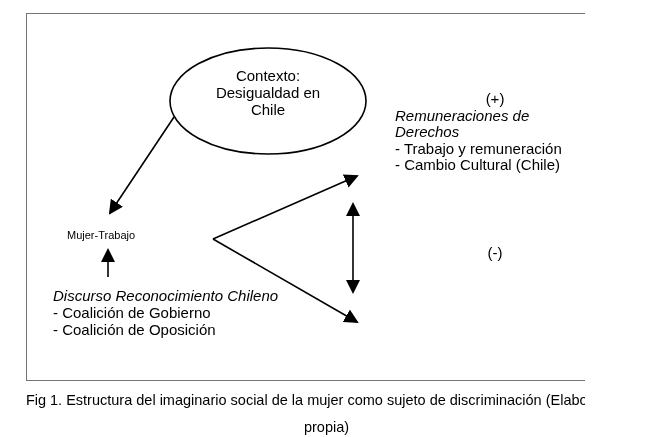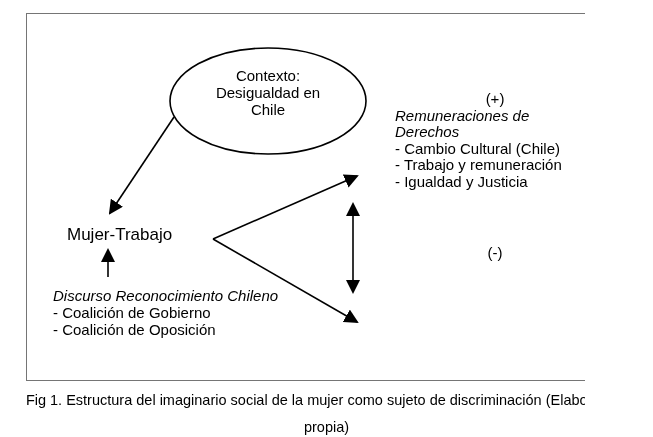--- a/index.html
+++ b/index.html
@@ -38,21 +38,21 @@
     width: 160px;
     text-align: center;
     font-size: 15px;
     line-height: 17px;
     white-space: pre-line;
   }
   .mujer-label {
     position: absolute;
     left: 67px;
     top: 227px;
-    font-size: 17px;
+    font-size: 11px;
     line-height: 16px;
   }
   .block {
     position: absolute;
     font-size: 15px;
     line-height: 16.5px;
   }
   .block .sign {
     text-align: center;
     font-style: normal;
@@ -116,23 +116,22 @@
 
   <div class="ellipse-label">Contexto:
 Desigualdad en
 Chile</div>
 
   <div class="mujer-label">Mujer-Trabajo</div>
 
   <div class="block block-positive">
     <div class="sign">(+)</div>
     <div class="heading">Remuneraciones de Derechos</div>
+    <div class="item">- Trabajo y remuneración</div>
     <div class="item">- Cambio Cultural (Chile)</div>
-    <div class="item">- Trabajo y remuneración</div>
-    <div class="item">- Igualdad y Justicia</div>
   </div>
 
   <div class="block block-negative">
     <div class="sign">(-)</div>
   </div>
 
   <div class="block block-discurso">
     <div class="heading">Discurso Reconocimiento Chileno</div>
     <div class="item">- Coalición de Gobierno</div>
     <div class="item">- Coalición de Oposición</div>

